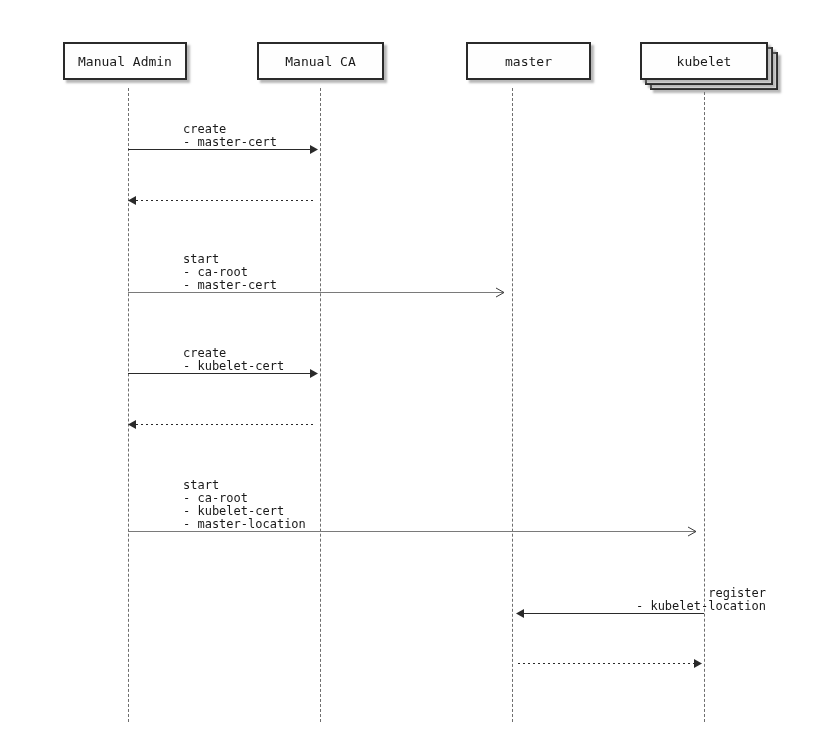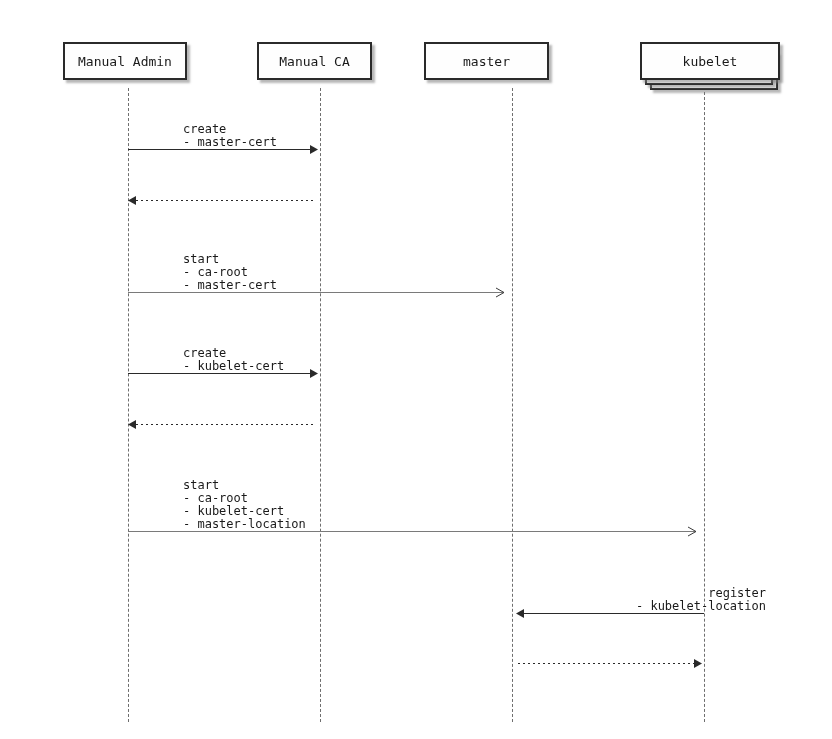--- a/index.html
+++ b/index.html
@@ -58,30 +58,30 @@
 <div class="canvas">
 
   <div class="lifeline" style="left:128px; top:88px; height:634px;"></div>
   <div class="lifeline" style="left:320px; top:88px; height:634px;"></div>
   <div class="lifeline" style="left:512px; top:88px; height:634px;"></div>
   <div class="lifeline" style="left:704px; top:92px; height:630px;"></div>
 
   <div class="actor" style="left:63px; top:42px; width:124px;">
     <span>Manual Admin</span>
   </div>
-  <div class="actor" style="left:257px; top:42px; width:115px;justify-content:center;">
+  <div class="actor" style="left:257px; top:42px; width:127px;justify-content:center;">
     <span>Manual CA</span>
   </div>
-  <div class="actor" style="left:424px; top:42px; width:125px;">
+  <div class="actor" style="left:466px; top:42px; width:125px;">
     <span>master</span>
   </div>
 
   <div class="actor back2" style="left:650px; top:52px; width:128px;"></div>
   <div class="actor back1" style="left:645px; top:47px; width:128px;"></div>
-  <div class="actor" style="left:640px; top:42px; width:140px;">
+  <div class="actor" style="left:640px; top:42px; width:128px;">
     <span>kubelet</span>
   </div>
 
   <div class="msg-label" style="left:135px; top:123px;">create
 - master-cert</div>
   <svg class="arrow" style="left:128px; top:143px;" width="192" height="13">
     <line x1="0" y1="6.5" x2="183" y2="6.5" stroke="#2a2a2a" stroke-width="1"></line>
     <polygon points="182,2 182,11 190,6.5" fill="#2a2a2a"></polygon>
   </svg>
 

